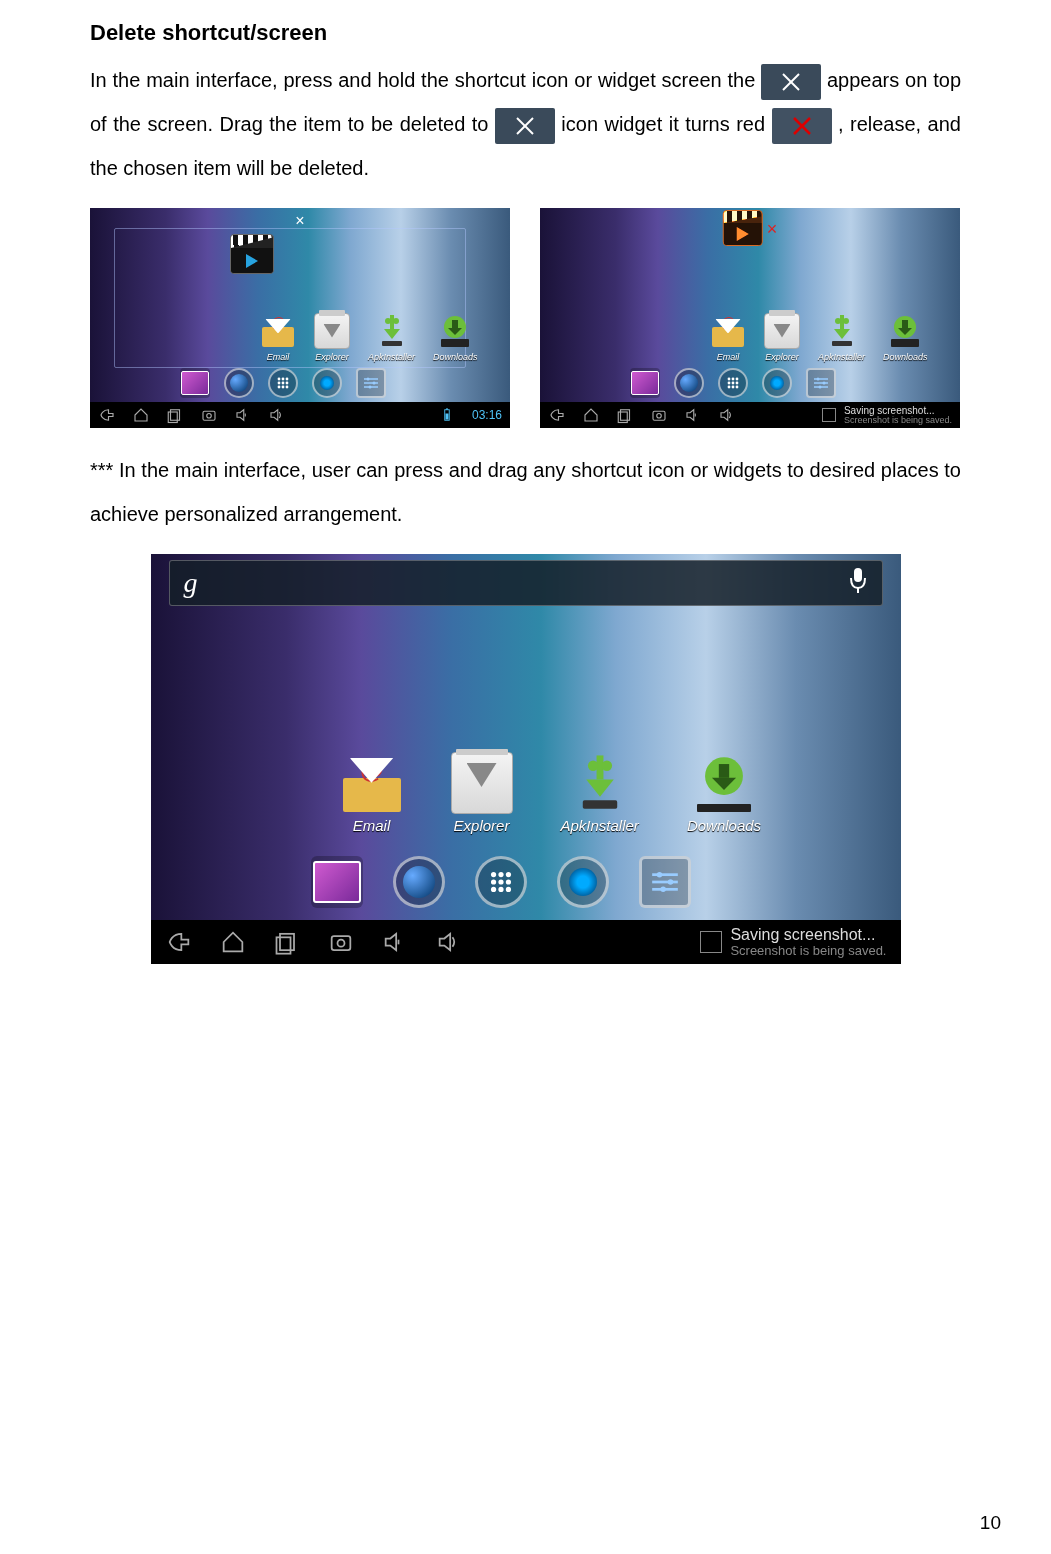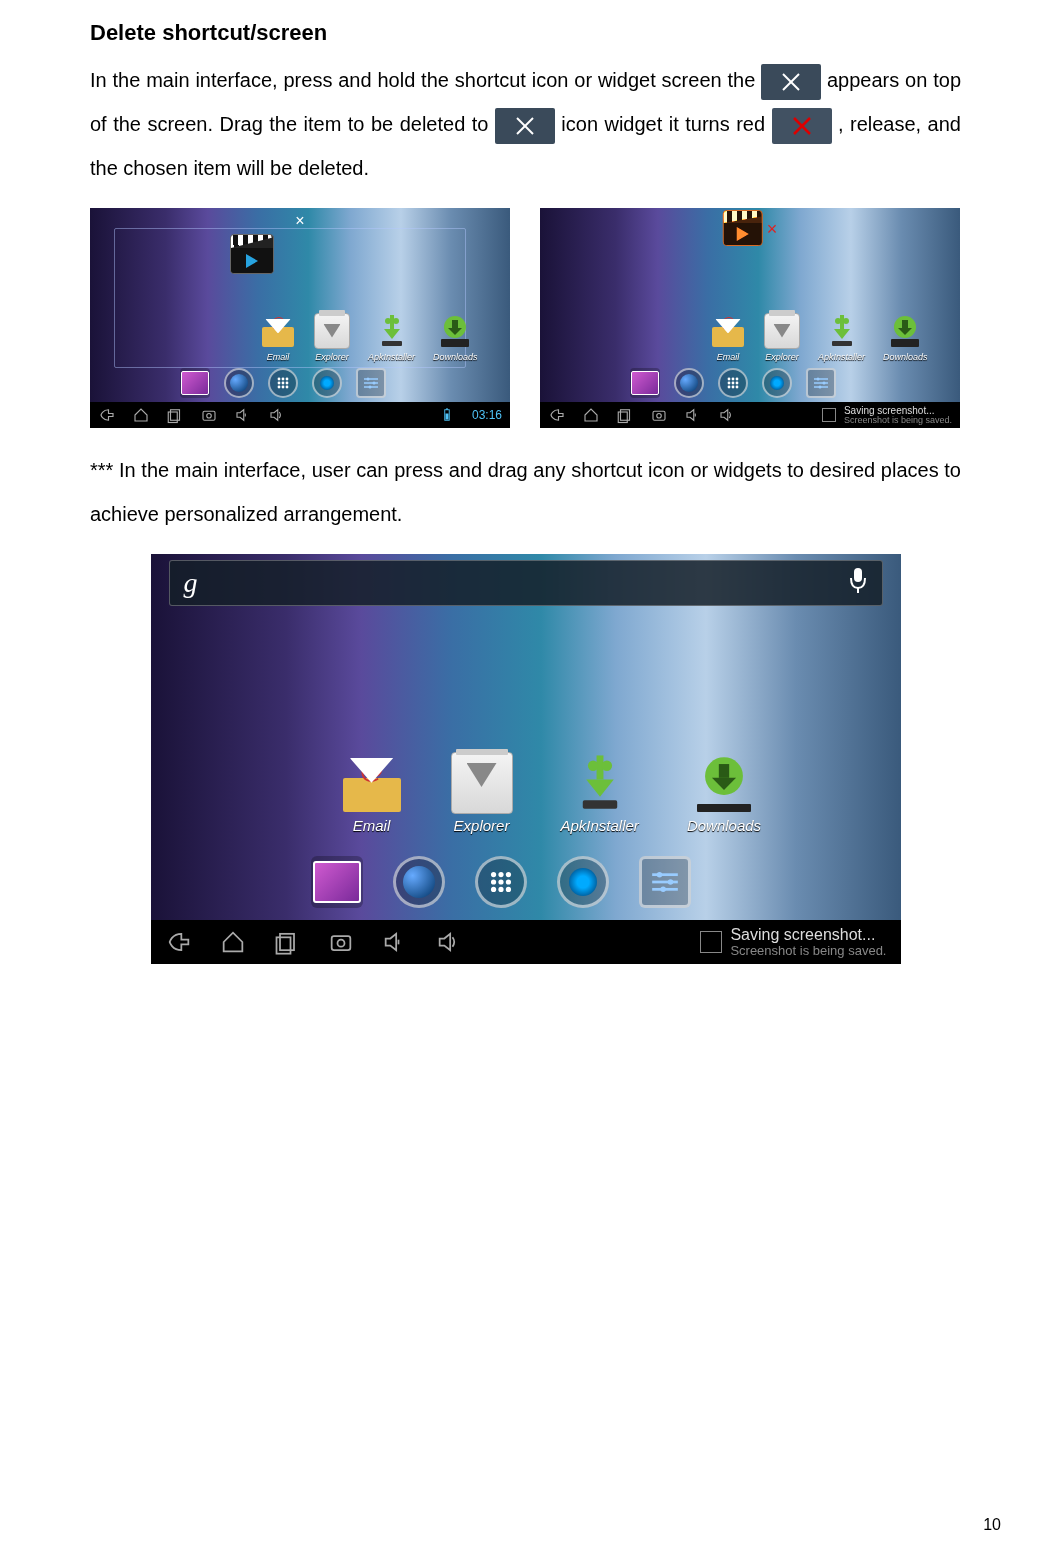--- a/index.html
+++ b/index.html
@@ -223,21 +223,21 @@
   }
   .search-g {
     color: #fff; font-family: Georgia, serif; font-style: italic; font-size: 28px;
   }
   .mic { color: #fff; font-size: 22px; }
 
   .page-number {
     position: absolute;
     bottom: 20px;
     right: 50px;
-    font-size: 16px;
+    font-size: 19px;
   }
 </style>
 </head>
 <body>
 
 <h2 class="title">Delete shortcut/screen</h2>
 
 <p class="para" style="text-align: justify;">
   <span>In  the main  interface, press and hold the shortcut icon or widget screen the </span>
   <span class="inline-icon">

